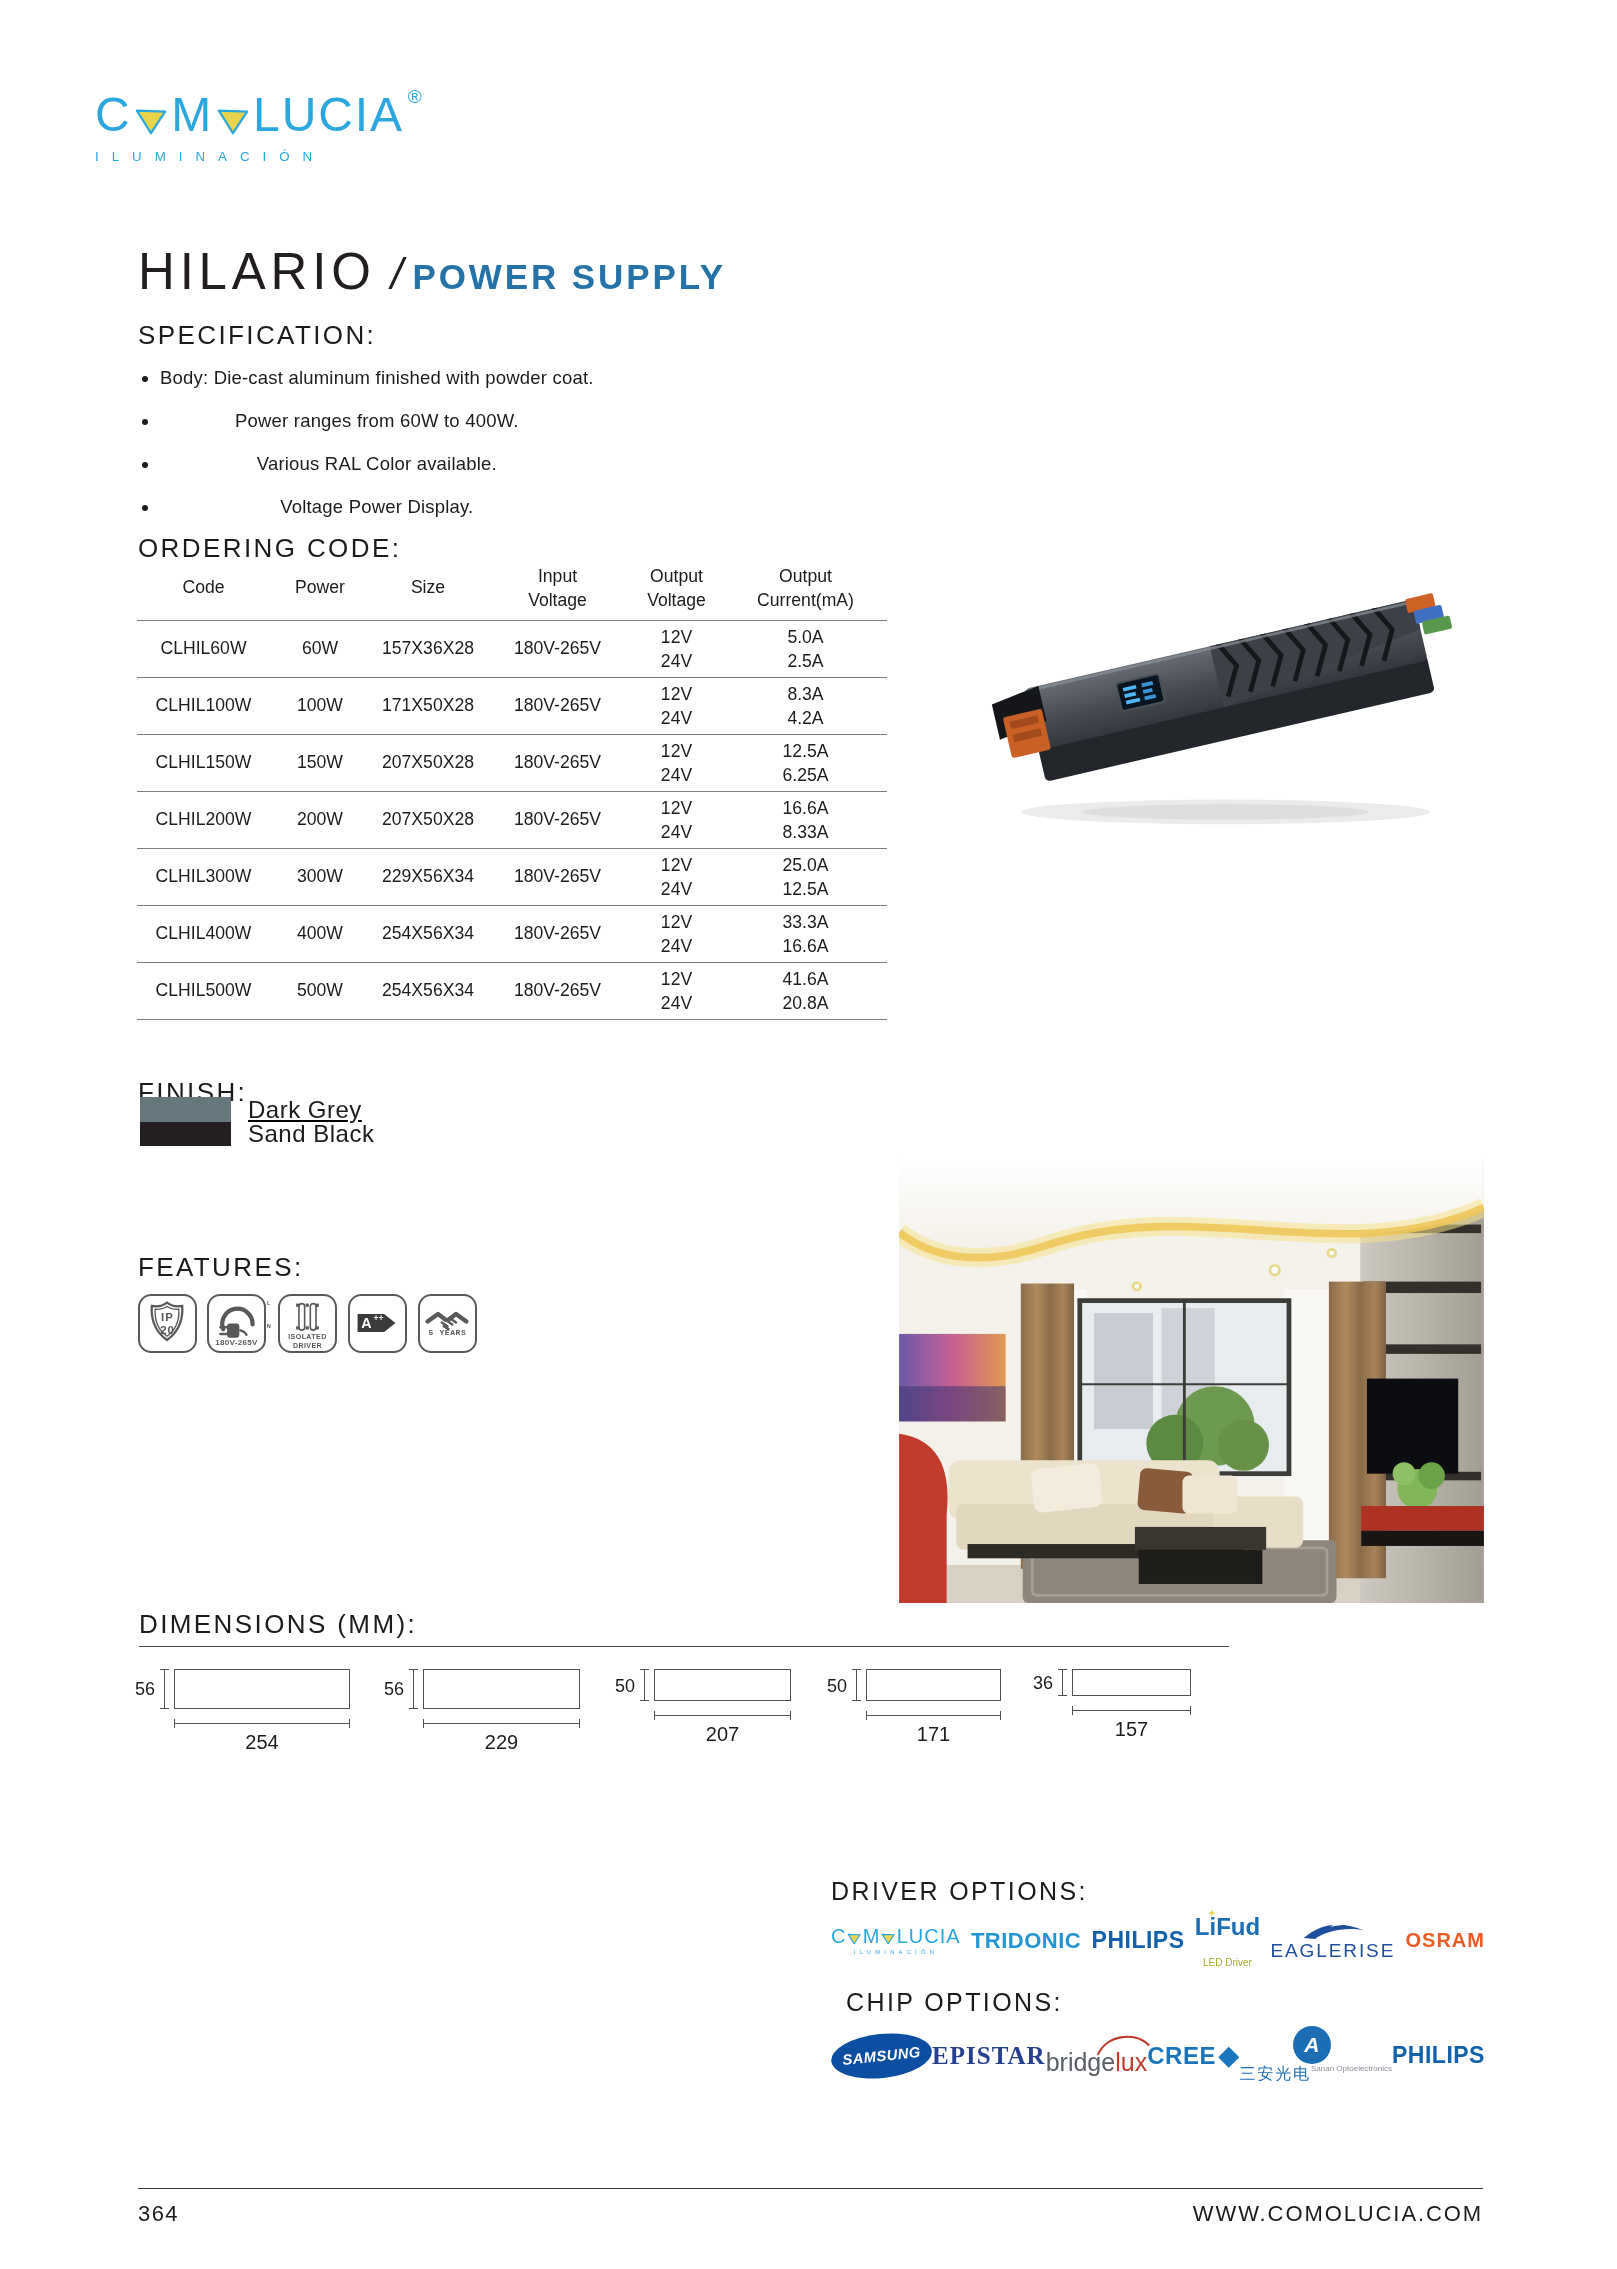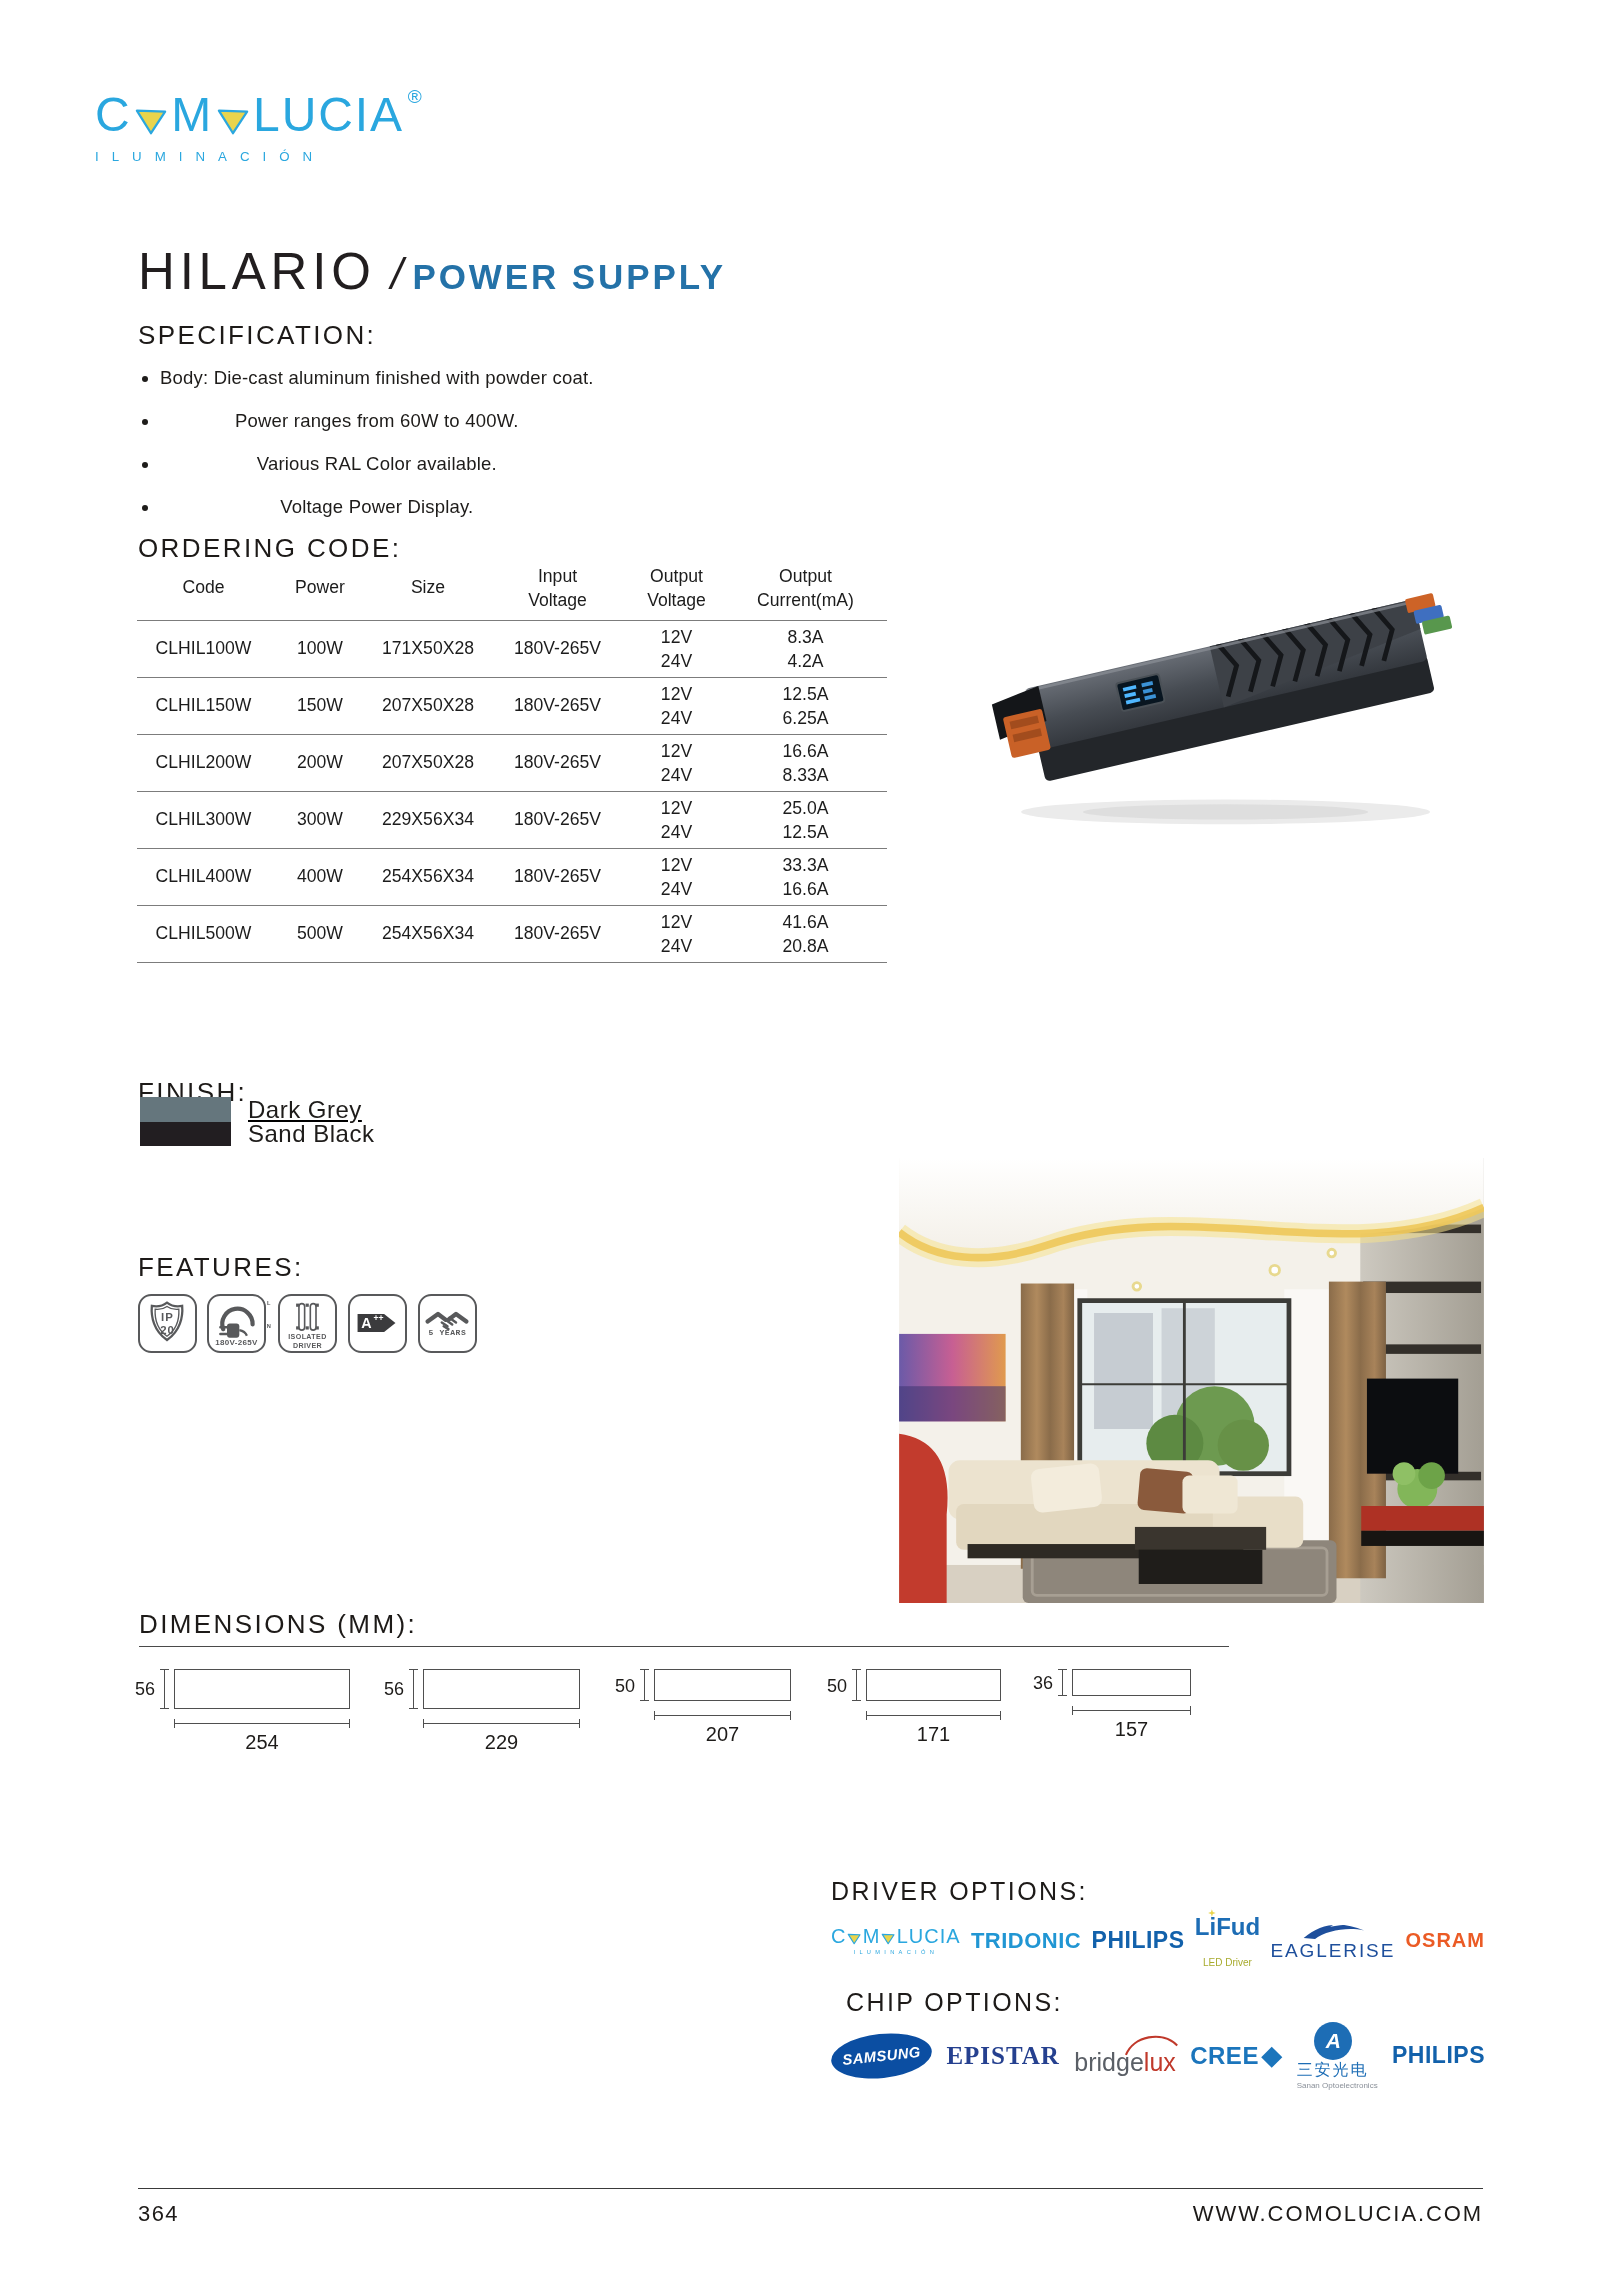--- a/index.html
+++ b/index.html
@@ -153,20 +153,34 @@
             <span>Output</span>
             <span>Voltage</span>
           </th>
         <th>
             <span>Output</span>
             <span>Current(mA)</span>
           </th>
       </tr>
     </thead>
     <tbody>
+      <tr>
+        <td>CLHIL60W</td>
+          <td>60W</td>
+        <td>157X36X28</td>
+          <td>180V-265V</td>
+        <td class="dual">
+            <span>12V</span>
+            <span>24V</span>
+          </td>
+        <td class="dual">
+            <span>5.0A</span>
+            <span>2.5A</span>
+          </td>
+      </tr>
       <tr>
         <td>CLHIL100W</td>
           <td>100W</td>
         <td>171X50X28</td>
           <td>180V-265V</td>
         <td class="dual">
             <span>12V</span>
             <span>24V</span>
           </td>
         <td class="dual">
@@ -524,21 +538,21 @@
       <span><span class="b1">bridge</span><span class="b2">lux</span></span>
     </div>
     <div class="logo-item lg-cree">
       <span style="display:flex;align-items:center;">
           <span>CREE</span>
           <span class="dia">◆</span>
         </span>
     </div>
     <div class="logo-item lg-sanan">
       <span class="sanan-mark">A</span>
-      <span style="display:flex;flex-direction:column;">
+      <span style="display:flex;flex-direction:row;">
         <span class="sanan-cn">三安光电</span>
         <span class="sanan-en">Sanan Optoelectronics</span>
       </span>
     </div>
     <div class="logo-item lg-philips">PHILIPS</div>
   </div>
 
   <div class="footer-rule"></div>
   <div class="footer-page">364</div>
   <div class="footer-site">WWW.COMOLUCIA.COM</div>

